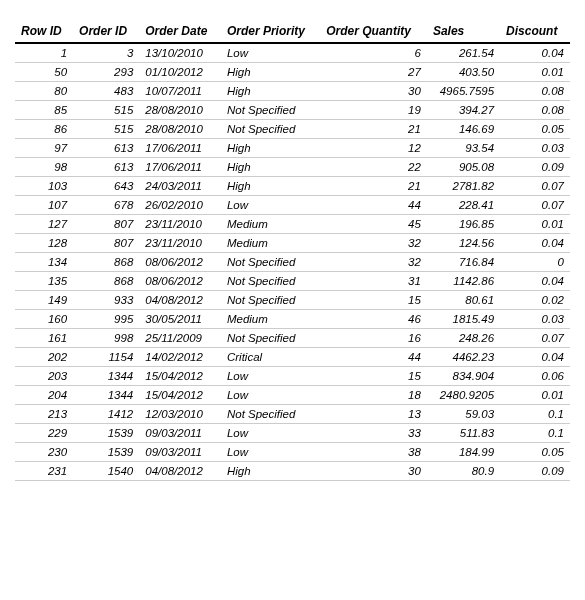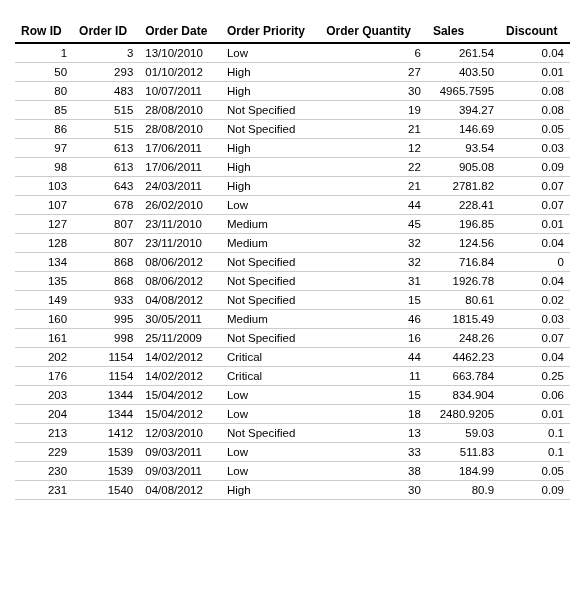--- a/index.html
+++ b/index.html
@@ -8,20 +8,21 @@
       font-family: Arial, sans-serif;
       font-size: 12px;
       color: #000;
       width: 585px;
       min-height: 600px;
       padding: 20px 15px;
     }
     table {
       width: 100%;
       border-collapse: collapse;
+      font-style: italic;
     }
     thead tr {
       border-bottom: 2px solid #000;
     }
     thead th {
       text-align: left;
       padding: 4px 6px;
       font-weight: bold;
       font-size: 12px;
       white-space: nowrap;
@@ -161,21 +162,21 @@
         <td class="num">32</td>
         <td class="num">716.84</td>
         <td class="num">0</td>
       </tr>
       <tr>
         <td class="num">135</td>
         <td class="num">868</td>
         <td>08/06/2012</td>
         <td>Not Specified</td>
         <td class="num">31</td>
-        <td class="num">1926.78</td>
+        <td class="num">1142.86</td>
         <td class="num">0.04</td>
       </tr>
       <tr>
         <td class="num">149</td>
         <td class="num">933</td>
         <td>04/08/2012</td>
         <td>Not Specified</td>
         <td class="num">15</td>
         <td class="num">80.61</td>
         <td class="num">0.02</td>
@@ -201,29 +202,20 @@
       <tr>
         <td class="num">202</td>
         <td class="num">1154</td>
         <td>14/02/2012</td>
         <td>Critical</td>
         <td class="num">44</td>
         <td class="num">4462.23</td>
         <td class="num">0.04</td>
       </tr>
       <tr>
-        <td class="num">176</td>
-        <td class="num">1154</td>
-        <td>14/02/2012</td>
-        <td>Critical</td>
-        <td class="num">11</td>
-        <td class="num">663.784</td>
-        <td class="num">0.25</td>
-      </tr>
-      <tr>
         <td class="num">203</td>
         <td class="num">1344</td>
         <td>15/04/2012</td>
         <td>Low</td>
         <td class="num">15</td>
         <td class="num">834.904</td>
         <td class="num">0.06</td>
       </tr>
       <tr>
         <td class="num">204</td>

